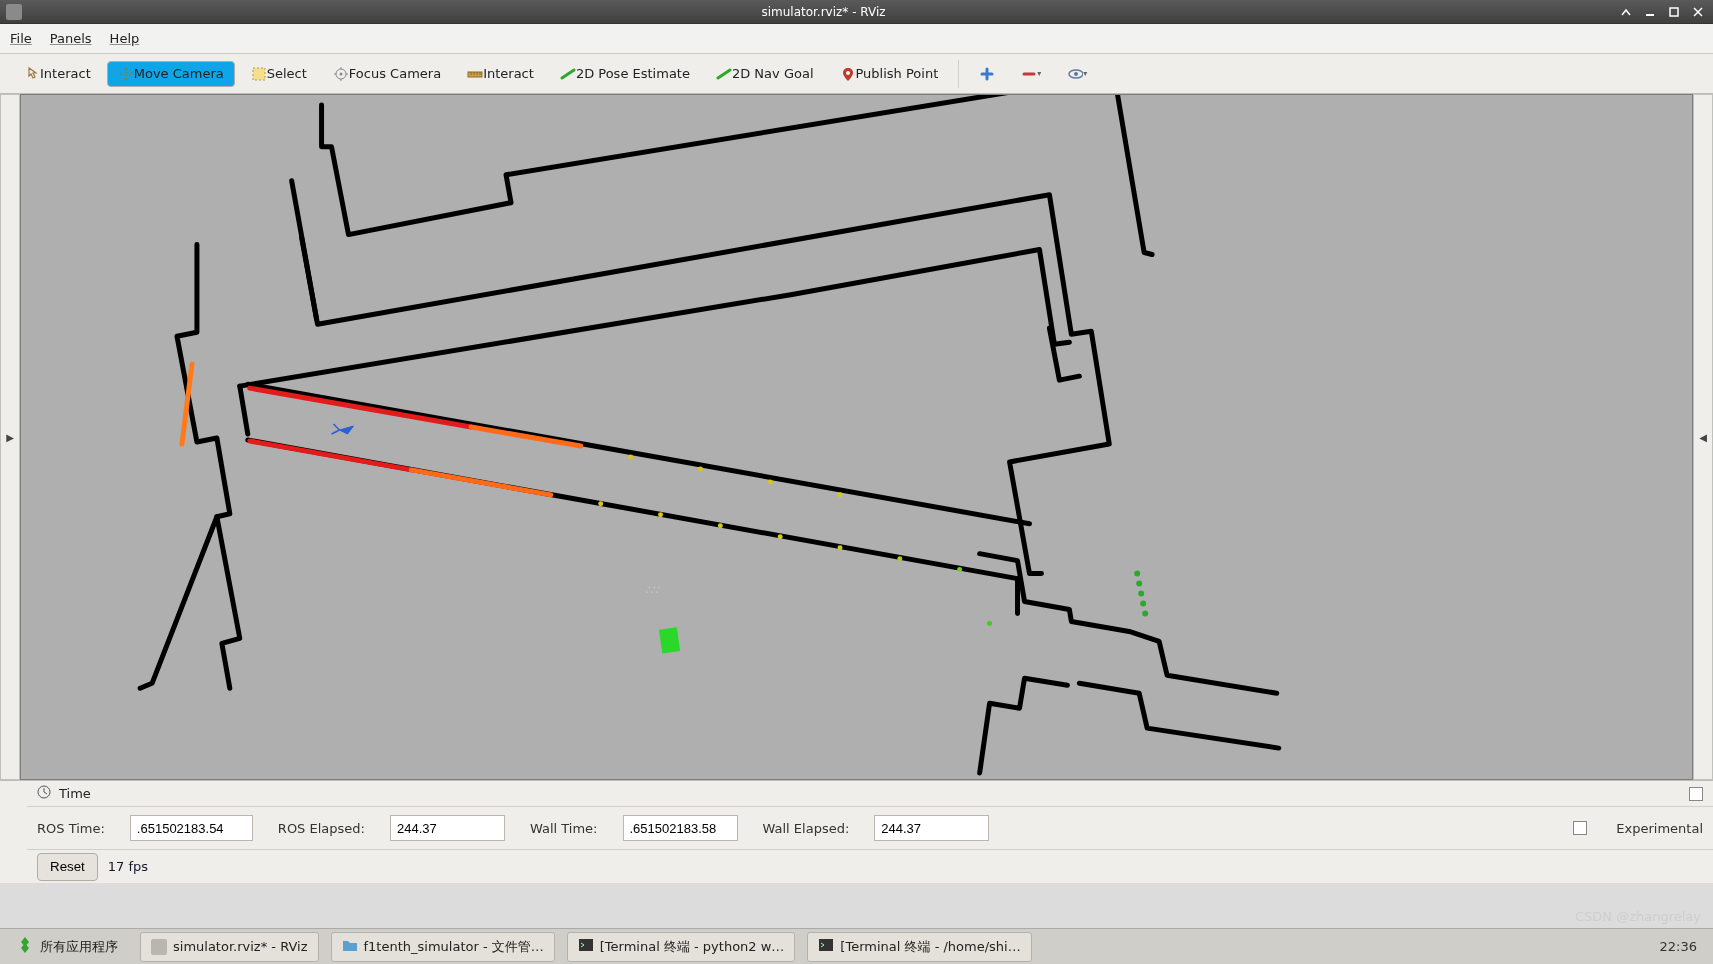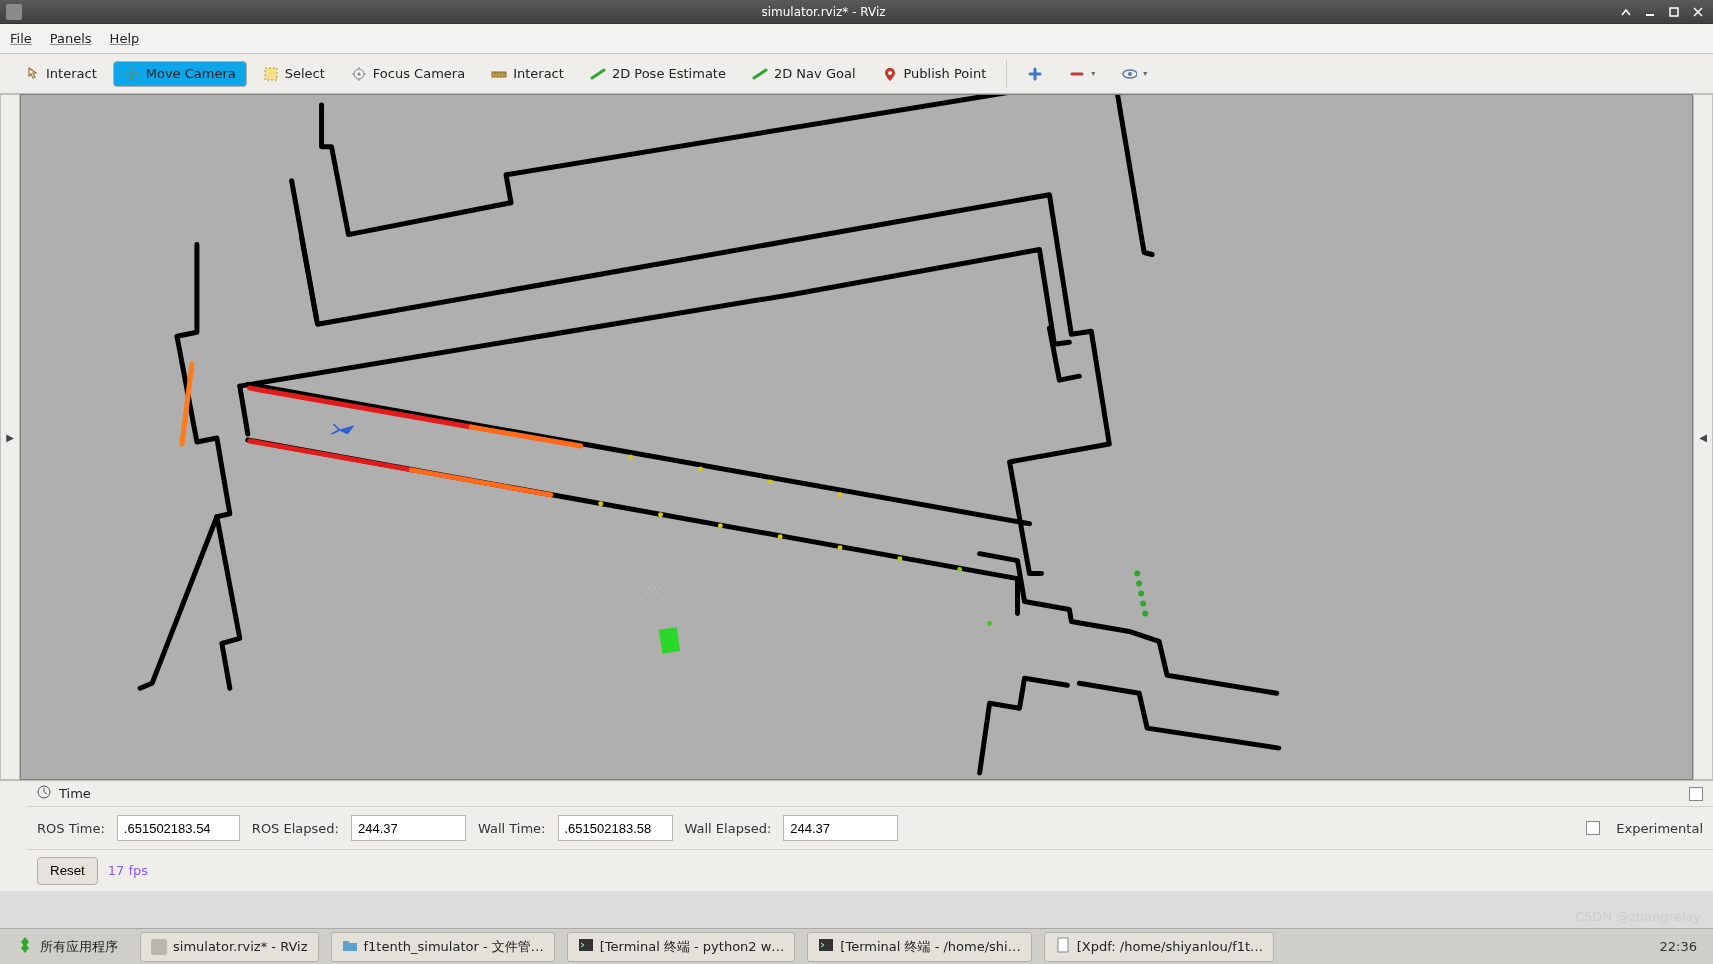--- a/index.html
+++ b/index.html
@@ -6,39 +6,39 @@
 body { font-family: "DejaVu Sans", Arial, sans-serif; font-size: 13px; background: #dcdcdc; width: 1713px; height: 964px; overflow: hidden; color: #222; }
 .titlebar { background: linear-gradient(#5a5a5a,#3f3f3f); color: #fff; height: 24px; display: flex; align-items: center; padding: 0 6px; font-size: 12px; border-bottom: 1px solid #333; }
 .titlebar .tb-icon { width: 16px; height: 16px; background: #8a8a8a; margin-right: 8px; border-radius: 2px; }
 .titlebar .tb-title { flex: 1; text-align: center; }
 .titlebar .tb-btns { display: flex; gap: 6px; }
 .titlebar .tb-btn { width: 18px; height: 16px; display: flex; align-items: center; justify-content: center; cursor: pointer; }
 .menubar { background: #f2f2f0; height: 30px; display: flex; align-items: center; padding: 0 10px; border-bottom: 1px solid #c8c8c8; }
 .menubar .mitem { margin-right: 18px; cursor: pointer; }
 .menubar .mitem span { text-decoration: underline; text-decoration-color: rgba(0,0,0,0.4); }
 .toolbar { background: #efeeea; height: 40px; display: flex; align-items: center; padding: 0 14px; border-bottom: 1px solid #bcbcb8; gap: 6px; }
-.tbtn { display: flex; align-items: center; padding: 4px 10px; border-radius: 4px; cursor: pointer; gap: 6px; }
+.tbtn { display: flex; align-items: center; padding: 4px 10px; border-radius: 4px; cursor: pointer; }
 .tbtn.active { background: #0ea5e9; border: 1px solid #b0ada6; }
 .tbtn .ico { width: 16px; height: 16px; display: flex; align-items: center; justify-content: center; }
 .tsep { width: 1px; height: 28px; background: #cfcec8; margin: 0 4px; }
 .canvas-wrap { position: relative; height: 686px; background: #9c9c9c; display: flex; }
 .toggle-left, .toggle-right { width: 20px; background: #efeeea; display: flex; align-items: center; justify-content: center; border: 1px solid #c0c0bc; cursor: pointer; font-size: 10px; color: #444; }
 .rviz-canvas { flex: 1; background: #afafaf; position: relative; overflow: hidden; border: 1px solid #7d7d7d; }
 .time-panel { background: #efeeea; border-top: 1px solid #bcbcb8; padding-left: 27px; }
 .time-header { height: 26px; display: flex; align-items: center; padding: 0 10px; gap: 8px; border-bottom: 1px solid #d0d0cc; }
 .time-header .rest { flex: 1; }
 .time-header .sq { width: 14px; height: 14px; border: 1px solid #888; background: #fff; }
-.time-row { height: 42px; display: flex; align-items: center; padding: 0 10px; gap: 12px; }
+.time-row { height: 42px; display: flex; align-items: center; padding: 0 10px; gap: 25px; }
 .time-row label { color: #333; }
 .time-row input { height: 26px; padding: 0 6px; border: 1px solid #b8b6af; background: #fff; font-size: 13px; }
 .time-row .chk { width: 14px; height: 14px; border: 1px solid #888; background: #fff; margin-right: 4px; }
-.bottom-row { height: 42px; display: flex; align-items: center; padding: 0 10px; gap: 10px; border-top: 1px solid #d0d0cc; }
+.bottom-row { height: 34px; display: flex; align-items: center; padding: 0 10px; gap: 10px; border-top: 1px solid #d0d0cc; }
 .bottom-row button { height: 28px; padding: 0 12px; border: 1px solid #b0ada6; background: #e6e3dc; border-radius: 4px; cursor: pointer; }
 .bottom-row .hints { flex: 1; color: #333; }
-.bottom-row .fps { color: #8b5cf6; }
+.bottom-row .fps { color: #0f172a; }
 .taskbar { position: absolute; bottom: 0; left: 0; right: 0; height: 36px; background: #d0cec8; display: flex; align-items: center; padding: 0 6px; border-top: 1px solid #aaa; gap: 12px; font-size: 13px; }
 .taskbar .tbitem { height: 30px; display: flex; align-items: center; padding: 0 10px; border: 1px solid #b4b1aa; background: #e4e1da; border-radius: 3px; gap: 6px; max-width: 264px; overflow: hidden; white-space: nowrap; cursor: pointer; }
 .taskbar .tbitem.first { background: transparent; border: none; }
 .taskbar .clock { margin-left: auto; padding: 0 10px; color: #333; }
 .watermark { position: absolute; right: 12px; bottom: 40px; color: rgba(200,200,200,0.7); font-size: 13px; pointer-events: none; }
 svg.map { position: absolute; inset: 0; width: 100%; height: 100%; }
 </style>
 </head>
 <body>
 
@@ -298,22 +298,16 @@
         </svg></span>
     <span>[Terminal 终端 - python2 w…</span>
   </div>
   <div class="tbitem">
     <span><svg width="16" height="16">
           <rect x="1" y="2" width="14" height="12" fill="#333"></rect>
           <path d="M3 6 L6 8 L3 10" stroke="#9f9" fill="none"></path>
         </svg></span>
     <span>[Terminal 终端 - /home/shi…</span>
   </div>
-  <div class="tbitem">
-    <span><svg width="16" height="16">
-          <rect x="3" y="1" width="10" height="14" fill="#fff" stroke="#888"></rect>
-        </svg></span>
-    <span>[Xpdf: /home/shiyanlou/f1t…</span>
-  </div>
   <div class="clock">22:36</div>
 </div>
 
 <div class="watermark">CSDN @zhangrelay</div>
 
 </body></html>

